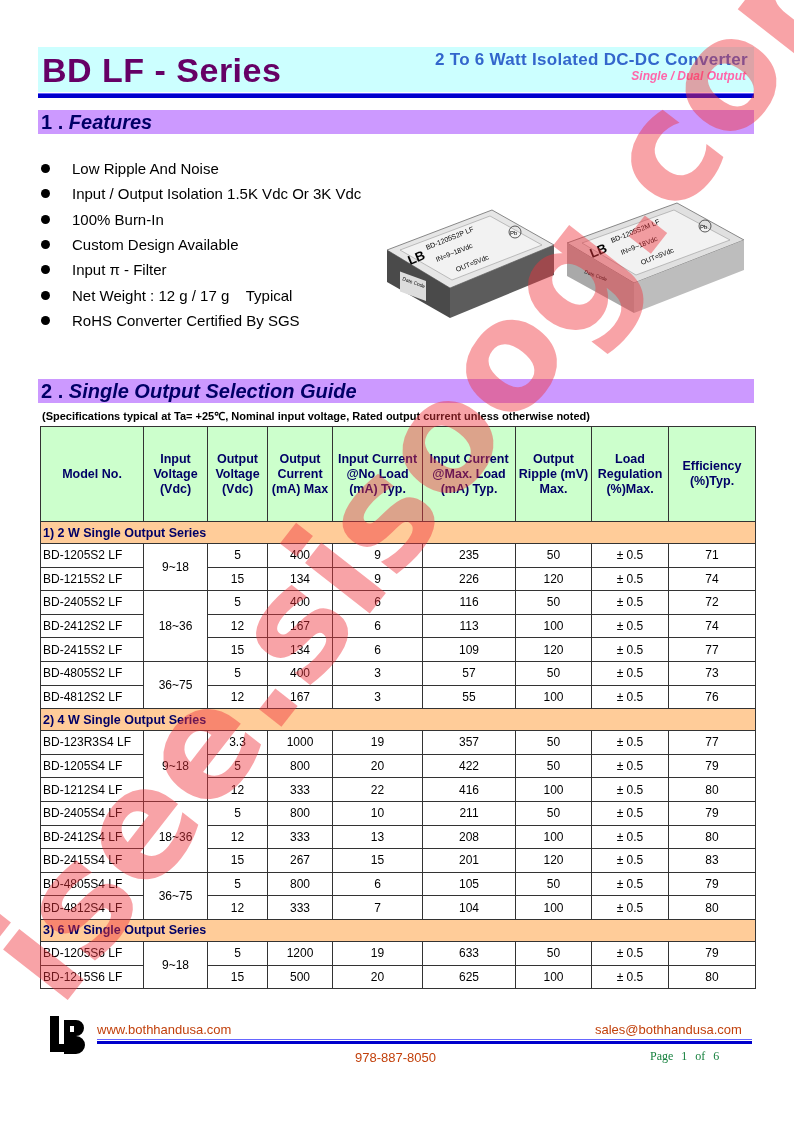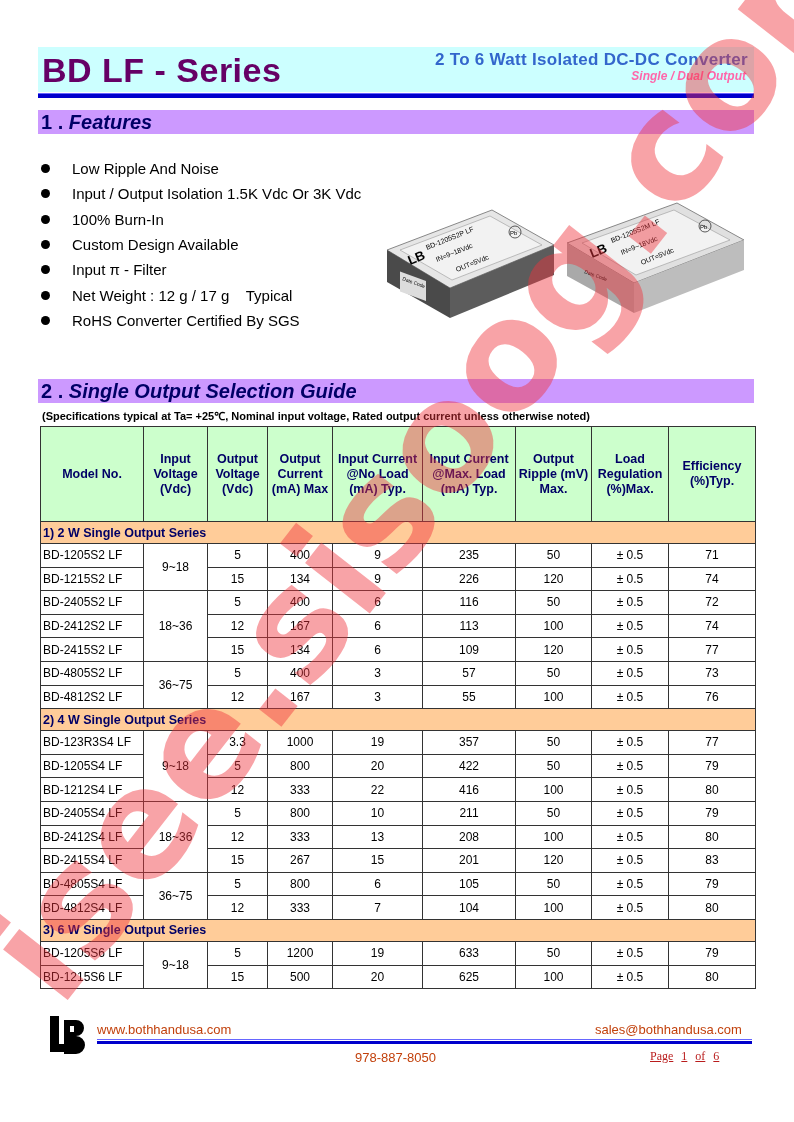--- a/index.html
+++ b/index.html
@@ -38,21 +38,21 @@
   table.guide th { background: #ccffcc; color: #000066; font-weight: bold; font-size: 12.5px; line-height: 15px; height: 95px; }
   table.guide td { height: 23.6px; padding: 0 2px; }
   table.guide td.model { text-align: left; padding-left: 2px; }
   table.guide tr.series td { background: #ffcc99; color: #000066; font-weight: bold; text-align: left; padding-left: 2px; font-size: 12.5px; height: 22px; }
 
   
   .footer-logo { position: absolute; left: 50px; top: 1016px; width: 36px; height: 40px; }
   .footer-text { position: absolute; top: 1022px; font-size: 13px; color: #c2410c; }
   .footer-rule1 { position: absolute; left: 97px; top: 1039px; width: 655px; height: 1px; background: #6666ff; }
   .footer-rule2 { position: absolute; left: 97px; top: 1041px; width: 655px; height: 3px; background: #0000cc; }
-  .page-num { position: absolute; left: 650px; top: 1049px; font-family: "Liberation Serif", serif; font-size: 12px; color: #b91c1c; text-decoration: underline; }
+  .page-num { position: absolute; left: 650px; top: 1049px; font-family: "Liberation Serif", serif; font-size: 12px; color: #15803d; }
   .page-num span { margin-right: 8px; }
 </style>
 </head>
 <body>
 
 <div class="header">
   <div class="title">BD LF - Series</div>
   <div class="subtitle">2 To 6 Watt Isolated DC-DC Converter</div>
   <div class="subsub">Single / Dual Output</div>
 </div>

